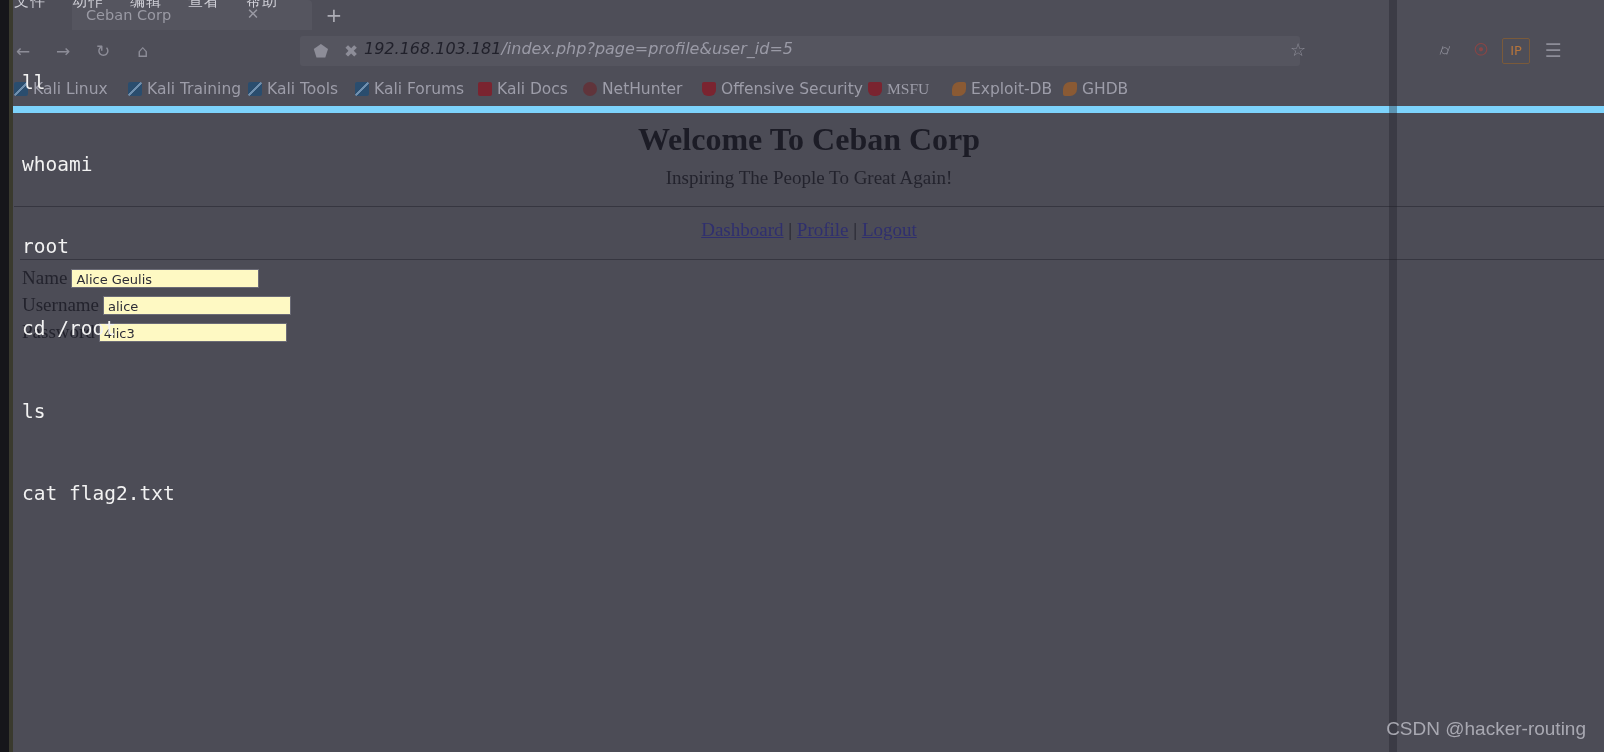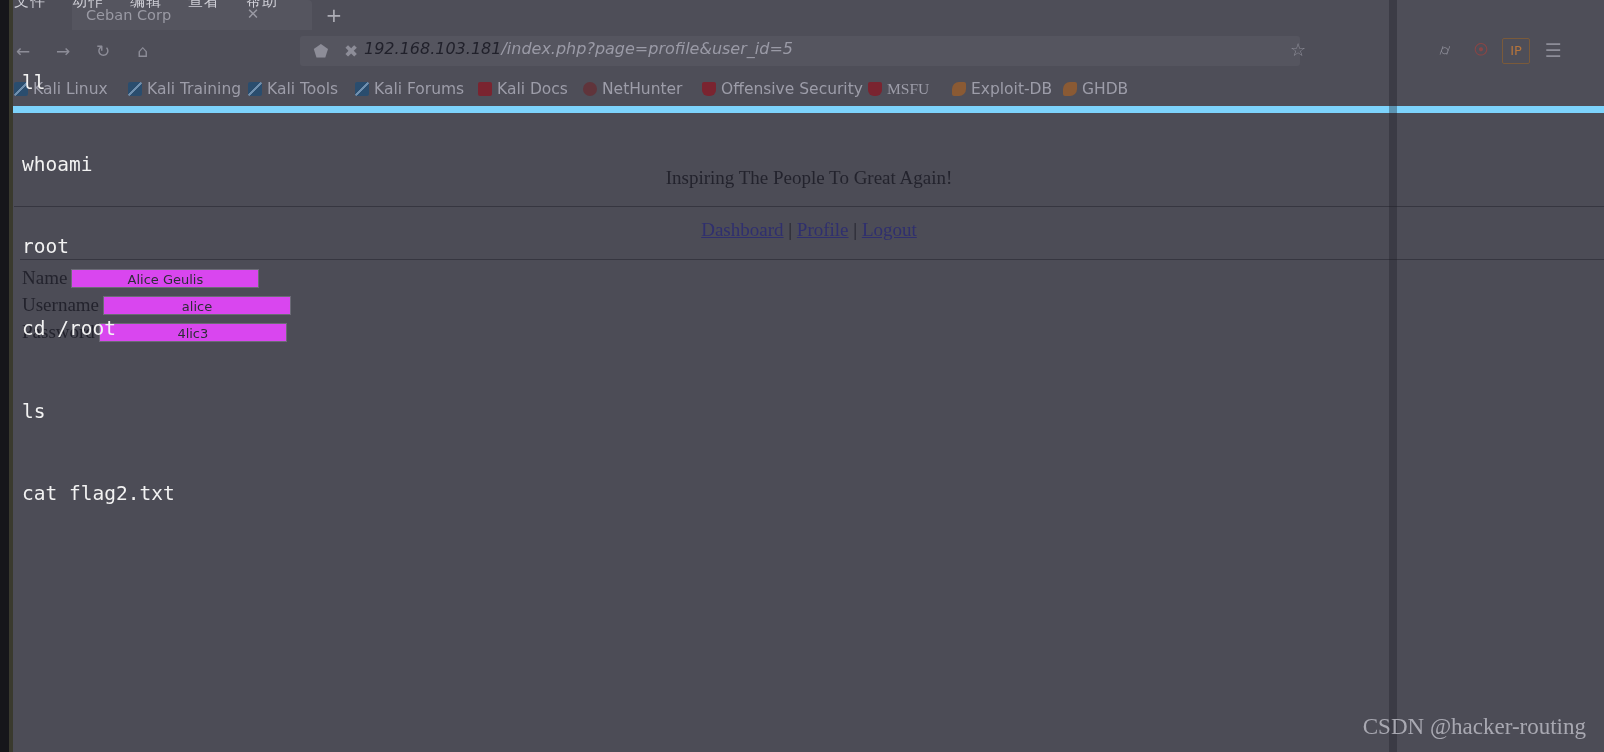--- a/index.html
+++ b/index.html
@@ -202,28 +202,27 @@
     display: inline-block;
     font-size: 19px;
     color: #23232d;
     vertical-align: middle;
   }
   .form-input {
     display: inline-block;
     height: 19px;
     line-height: 19px;
     border: 1px solid #6b6b76;
-    background: #d946ef;
+    background: #fef9c3;
     color: #2d2d37;
     font-family: "DejaVu Sans", sans-serif;
     font-size: 13px;
     padding: 0 4px;
     vertical-align: middle;
     box-sizing: border-box;
-    text-align: center;
   }
   .form-btn {
     display: inline-block;
     height: 20px;
     line-height: 19px;
     padding: 0 7px;
     border: 1px solid #6b6b76;
     border-radius: 3px;
     background: #53535d;
     color: #6e6e79;
@@ -260,22 +259,22 @@
   .term-scroll-r {
     position: absolute;
     right: 0; top: 0; width: 8px; bottom: 0;
     background: rgba(30,30,38,0.35);
   }
 
   
   .watermark {
     position: absolute;
     right: 18px; bottom: 12px;
-    font-family: Liberation Serif, serif;
-    font-size: 23px;
+    font-family: Liberation Sans, sans-serif;
+    font-size: 19px;
     color: #b9b9c2;
     opacity: 0.85;
   }
   .desktop-edge {
     position: absolute;
     left: 0; top: 0; width: 9px; bottom: 0;
     background: #16161a;
   }
   .desktop-edge2 {
     position: absolute;
@@ -328,20 +327,21 @@
         <div class="bm" style="left:478px;"><span class="bm-ico ico-docs"></span><span>Kali Docs</span></div>
         <div class="bm" style="left:583px;"><span class="bm-ico ico-nh"></span><span>NetHunter</span></div>
         <div class="bm" style="left:702px;"><span class="bm-ico ico-off"></span><span>Offensive Security</span></div>
         <div class="bm" style="left:868px;font-family:Liberation Serif, serif;"><span class="bm-ico ico-off"></span><span>MSFU</span></div>
         <div class="bm" style="left:952px;"><span class="bm-ico ico-exp"></span><span>Exploit-DB</span></div>
         <div class="bm" style="left:1063px;"><span class="bm-ico ico-exp"></span><span>GHDB</span></div>
       </div>
     </div>
 
     <div class="page">
+      <div class="page-title">Welcome To Ceban Corp</div>
       <div class="page-sub">Inspiring The People To Great Again!</div>
       <div class="page-hr"></div>
       <div class="page-nav">
         <a href="#">Dashboard</a><span> | </span><a href="#">Profile</a><span> | </span><a href="#">Logout</a>
       </div>
       <div class="page-hr2"></div>
 
       <div class="form-area">
         <div class="form-row">
           <span class="form-label">Name</span>

